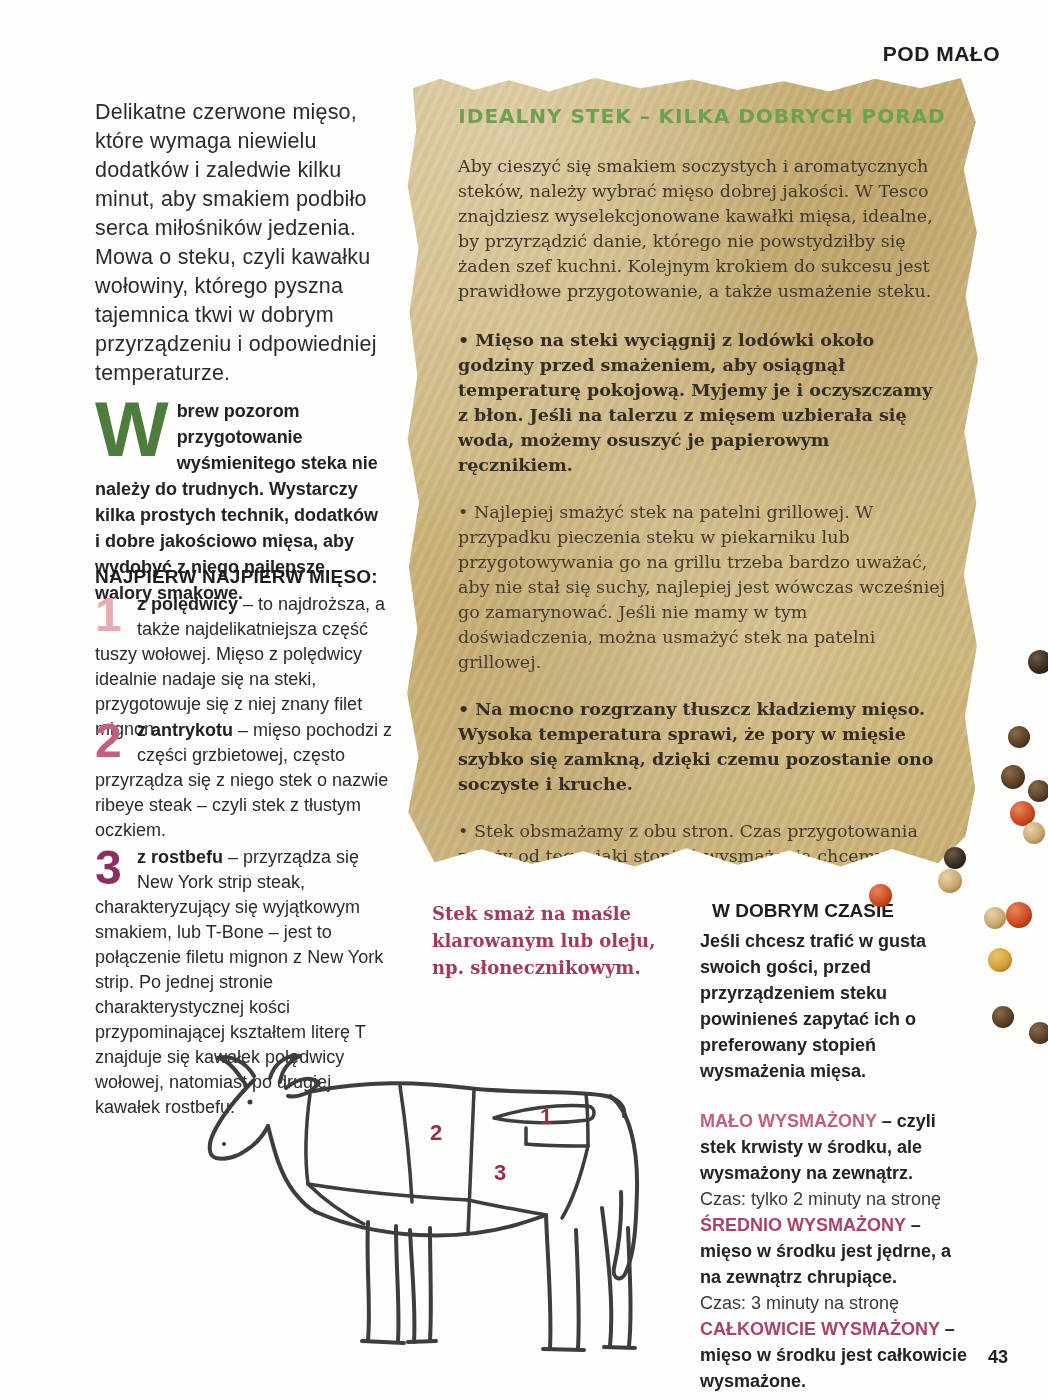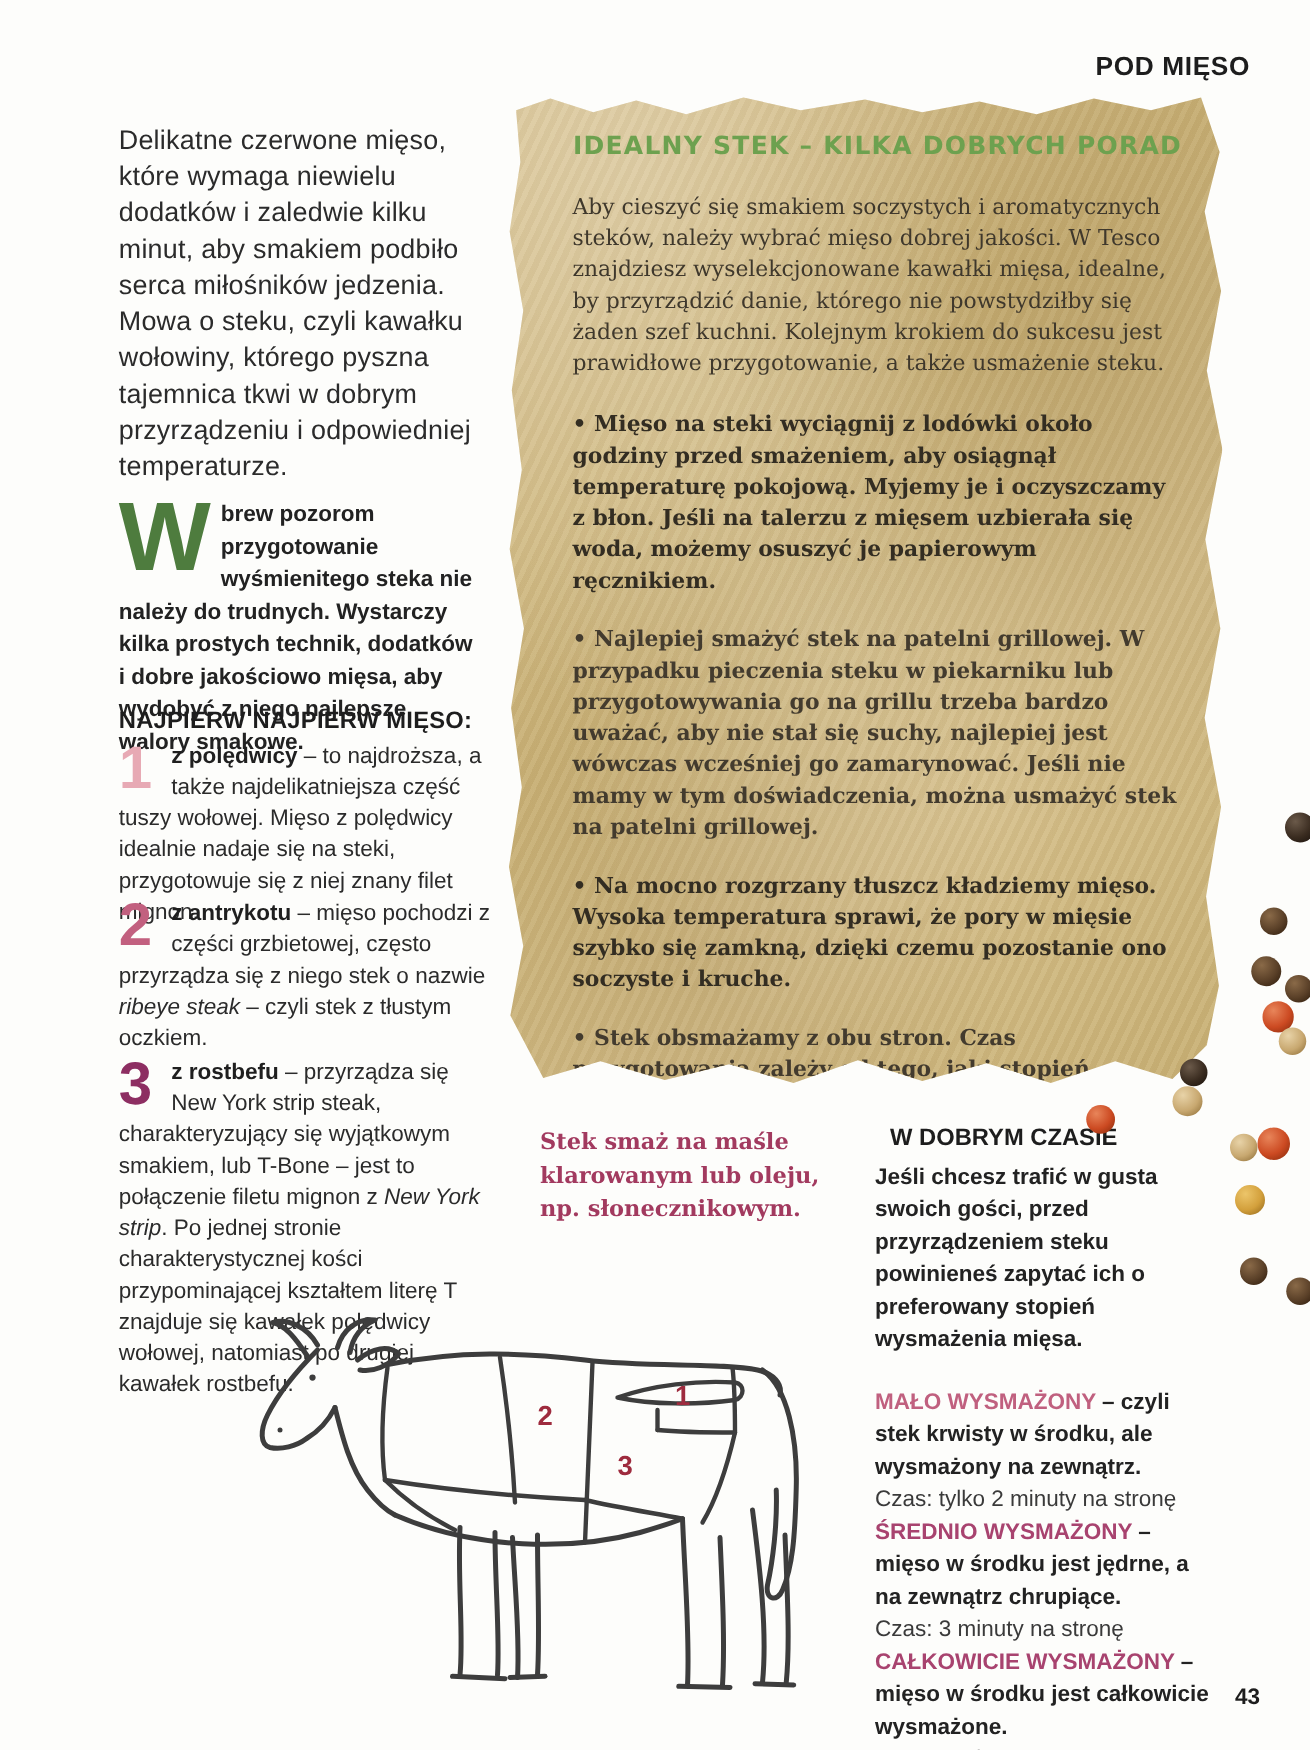--- a/index.html
+++ b/index.html
@@ -33,21 +33,21 @@
   }
   .meat-item{
     position:absolute;left:95px;width:302px;
     font-size:18px;line-height:25px;color:#2b2b2b;
   }
   .meat-item .num{
     float:left;width:38px;font-size:48px;line-height:42px;font-weight:700;
     margin:2px 4px 0 0;
   }
   .meat-item .b{font-weight:700;color:#1f1f1f;}
-  .meat-item .it{font-style:italic;}
+  .meat-item .it{}
   #item-1{top:592px;} #item-1 .num{color:#e7a9b4;}
   #item-2{top:718px;} #item-2 .num{color:#c2607f;}
   #item-3{top:845px;} #item-3 .num{color:#8d2e62;}
   
   .paper{
     position:absolute;left:406px;top:74px;width:572px;height:794px;
     background:
       radial-gradient(ellipse at 18% 8%, rgba(255,255,255,.22), transparent 42%),
       radial-gradient(ellipse at 82% 26%, rgba(118,88,38,.16), transparent 46%),
       radial-gradient(ellipse at 45% 55%, rgba(255,255,255,.14), transparent 52%),
@@ -69,21 +69,21 @@
   .paper-inner{padding:30px 32px 0 52px;}
   .paper-title{
     text-align:center;font-size:20px;font-weight:700;letter-spacing:1px;
     color:#6da14f;margin:0 0 26px 0;
     font-family:"DejaVu Sans", "Liberation Sans", sans-serif;
   }
   .paper-intro{
     font-size:17.5px;line-height:25px;color:#3f382c;margin:0 0 24px 0;
   }
   .paper p.bullet{
-    font-size:17.5px;line-height:25px;color:#433b2e;margin:0 0 22px 0;font-weight:bold;
+    font-size:17.5px;line-height:25px;color:#433b2e;margin:0 0 22px 0;
   }
   .paper p.bullet::before{content:"• ";}
   .paper p.bullet.bold{font-weight:700;color:#332d22;}
   
   .reminder{
     position:absolute;left:432px;top:900px;width:230px;
     font-family:"DejaVu Serif", serif;font-weight:700;
     font-size:18px;line-height:27px;color:#a23a5f;
   }
   .reminder .title{margin-bottom:2px;letter-spacing:.3px;}
@@ -110,21 +110,21 @@
   .pepper.yellow{background:radial-gradient(circle at 35% 30%, #ecc56a, #d3a03c 55%, #9c7020 90%);}
   
   .page-num{
     position:absolute;right:40px;bottom:32px;
     font-size:18px;font-weight:800;color:#1d1d1d;
   }
 </style>
 </head>
 <body>
 
-<div class="kicker">POD MIĘSO</div>
+<div class="kicker">POD MAŁO</div>
 
 <div class="lead">Delikatne czerwone mięso, które wymaga niewielu dodatków i zaledwie kilku minut, aby smakiem podbiło serca miłośników jedzenia. Mowa o steku, czyli kawałku wołowiny, którego pyszna tajemnica tkwi w dobrym przyrządzeniu i odpowiedniej temperaturze.</div>
 
 <div class="dropcap-para">
   <span class="dropcap">W</span><span>brew pozorom przygotowanie wyśmienitego steka nie należy do trudnych. Wystarczy kilka prostych technik, dodatków i dobre jakościowo mięsa, aby wydobyć z niego najlepsze walory smakowe.</span>
 </div>
 
 <div class="meat-heading">NAJPIERW NAJPIERW MIĘSO:</div>
 
 <div class="meat-item" id="item-1">

